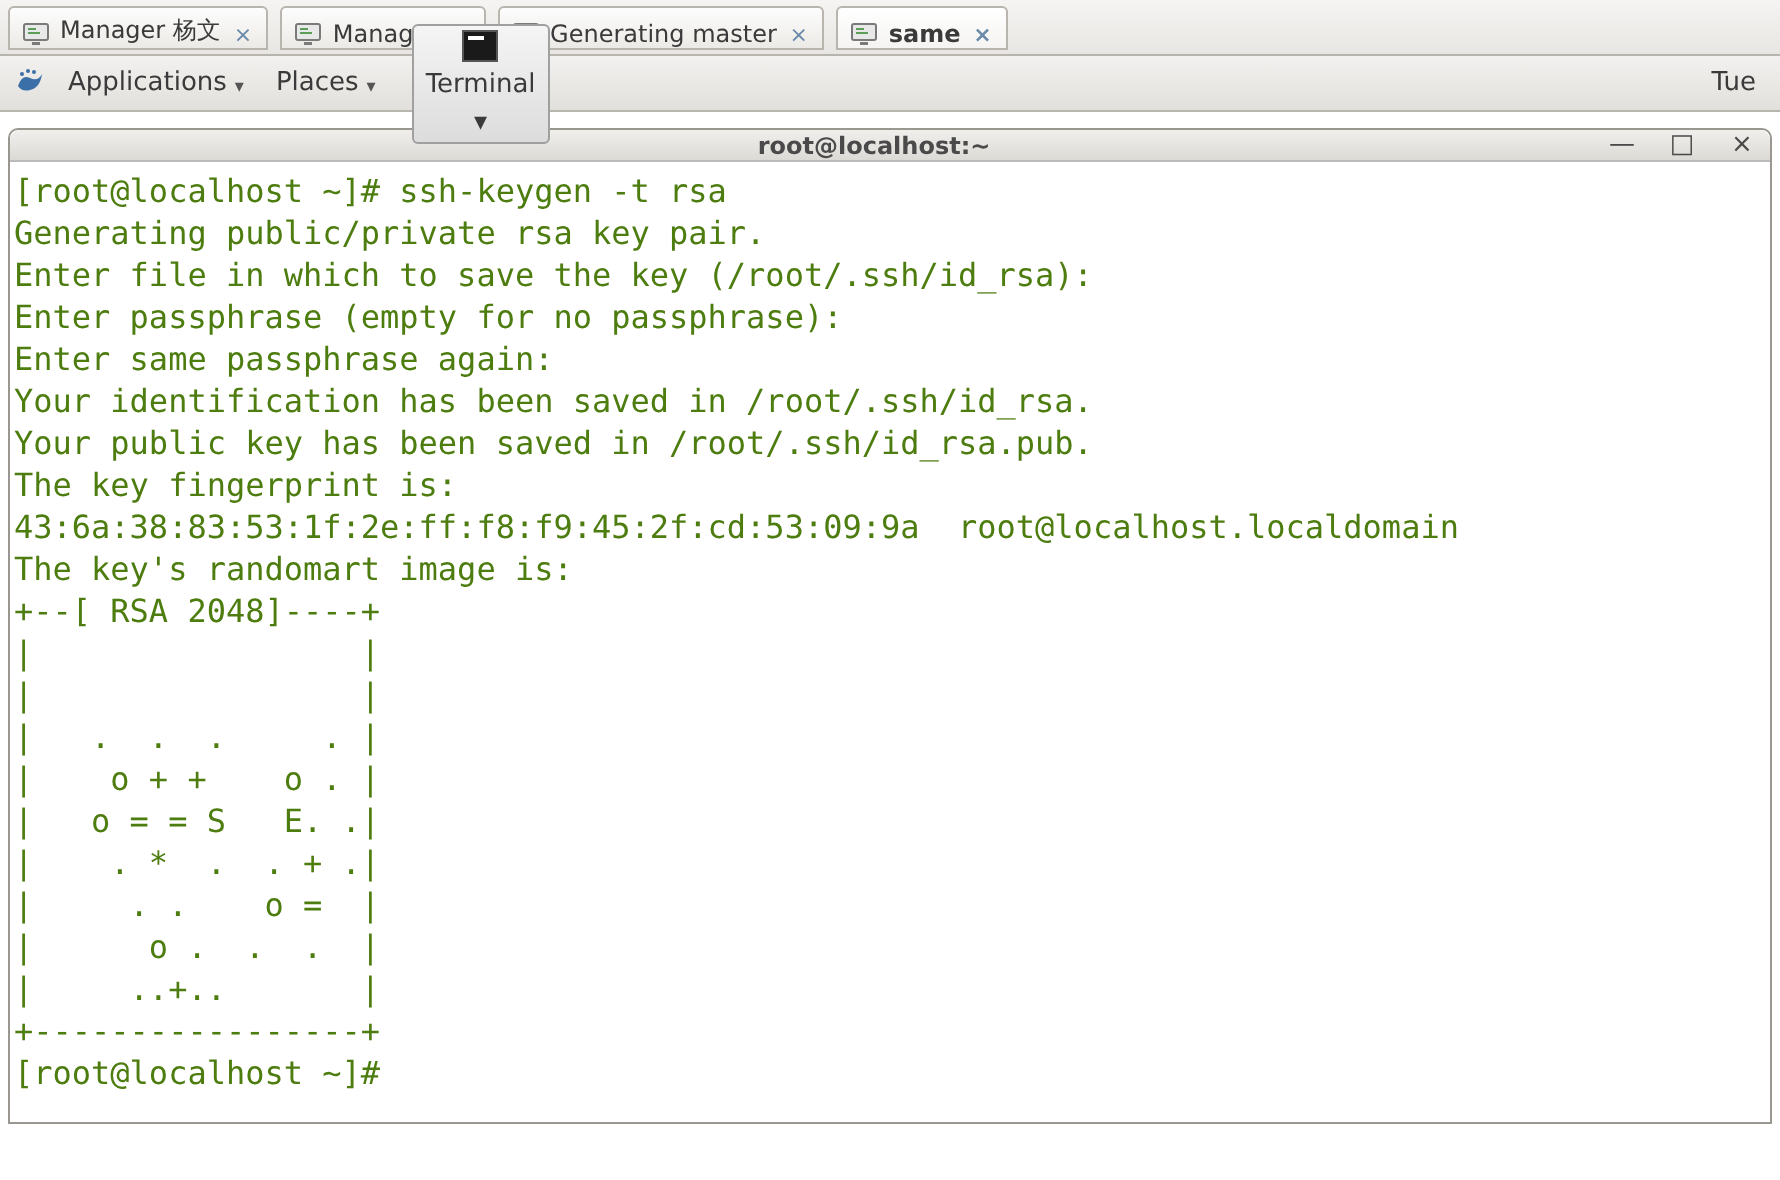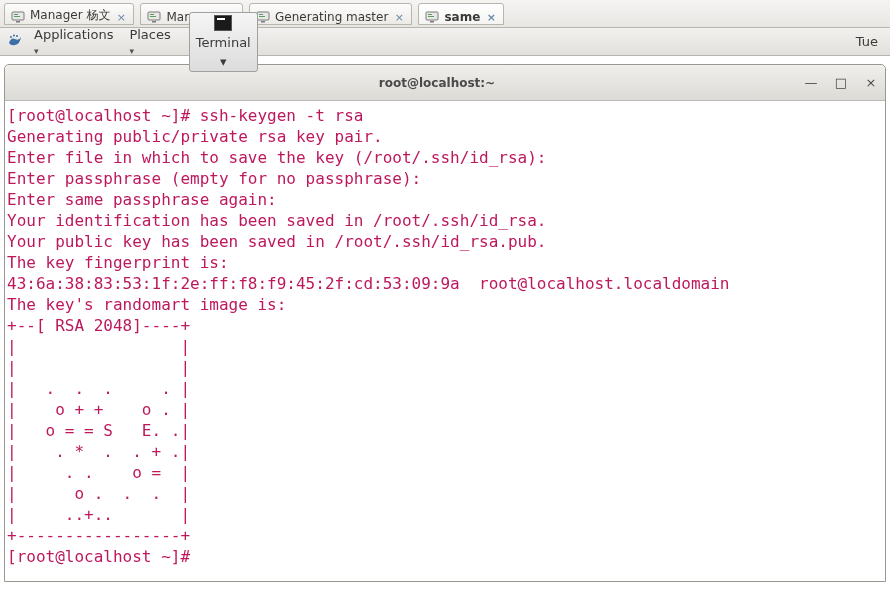--- a/index.html
+++ b/index.html
@@ -58,25 +58,24 @@
     height: 28px;
     background: linear-gradient(#f2f1ef, #e2e0dc);
     border-bottom: 1px solid #b8b5ae;
     font-size: 13px;
     color: #3a3a3a;
     padding: 0 6px;
     gap: 4px;
   }
   .menu-item {
     display: flex;
-    align-items: flex-start;
+    align-items: flex-end;
     gap: 4px;
     padding: 2px 6px;
     border-radius: 3px;
-    flex-direction: column;
   }
   .menu-item .arrow { font-size: 9px; color: #555; }
   .app-btn {
     display: flex;
     align-items: center;
     gap: 4px;
     padding: 2px 6px;
     border: 1px solid #a0a0a0;
     border-radius: 3px;
     background: linear-gradient(#f5f5f5, #dcdcdc);
@@ -102,21 +101,21 @@
     padding: 8px 4px 0 4px;
     height: calc(100% - 56px);
   }
   .term-window {
     border: 1px solid #9a9790;
     border-radius: 5px 5px 0 0;
     background: #ffffff;
     width: 882px;
   }
   .term-titlebar {
-    height: 36px;
+    height: 16px;
     background: linear-gradient(#f0efec, #dcdad5);
     border-bottom: 1px solid #bbb;
     border-radius: 5px 5px 0 0;
     display: flex;
     align-items: center;
     padding: 0 6px;
     font-size: 12px;
     color: #4a4a4a;
     gap: 31px;
   }
@@ -129,21 +128,21 @@
   }
   .win-ctrl {
     width: 16px;
     text-align: center;
     cursor: pointer;
   }
   .term-body {
     font-family: "DejaVu Sans Mono", "Liberation Mono", monospace;
     font-size: 16px;
     line-height: 21px;
-    color: #be185d;
+    color: #4d7c0f;
     background: #ffffff;
     padding: 4px 2px;
     white-space: pre;
     min-height: 480px;
   }
   .tab-vm-icon svg { display: block; }
 </style>
 </head>
 <body>
 

